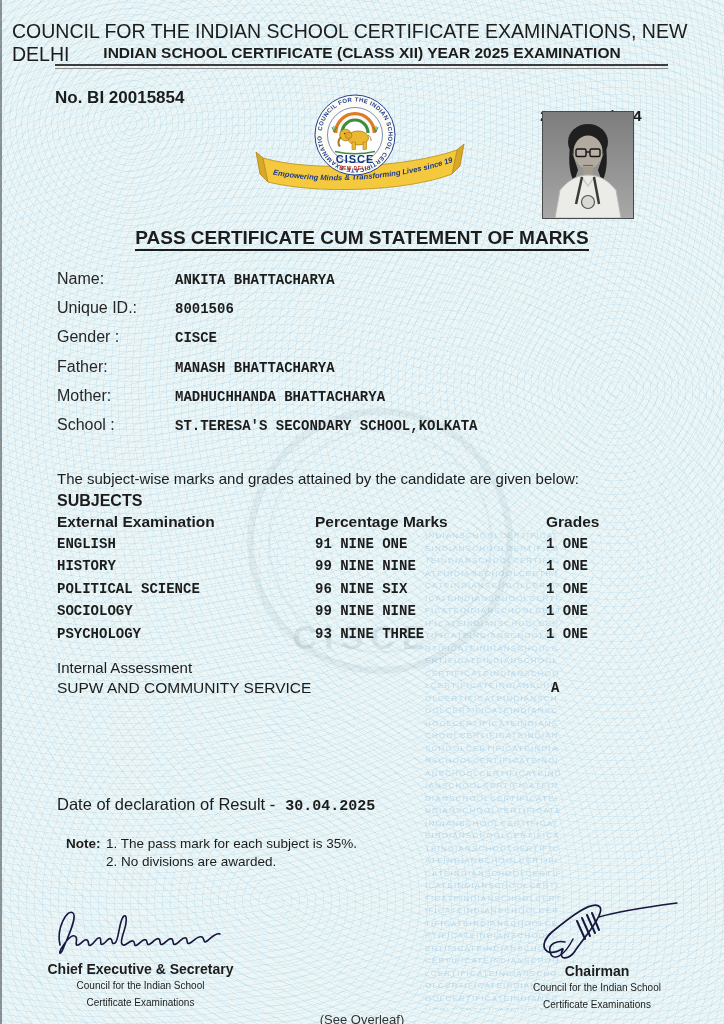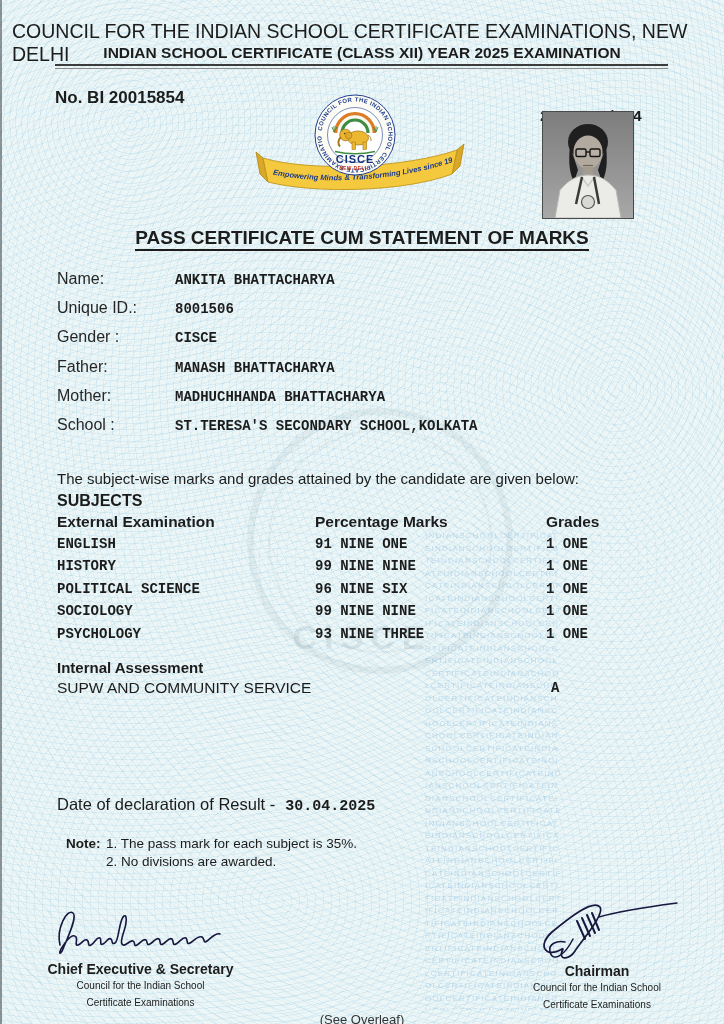--- a/index.html
+++ b/index.html
@@ -59,21 +59,21 @@
   .fvalue { font-family:"Liberation Mono","DejaVu Sans Mono",monospace; font-weight:bold; font-size:14px; }
 
   .intro { position:absolute; top:470px; left:57px; font-size:15px; }
   .subjects-hdr { position:absolute; top:492px; left:57px; font-size:16px; font-weight:bold; }
   .cols { position:absolute; top:513px; left:57px; width:650px; height:20px; font-size:15.5px; font-weight:bold; }
   .cols .c2, .mrow .c2 { position:absolute; left:258px; top:0; }
   .cols .c3, .mrow .c3 { position:absolute; left:489px; top:0; }
   .rows { position:absolute; top:536px; left:57px; width:650px; }
   .mrow { position:relative; height:22.4px; font-family:"Liberation Mono","DejaVu Sans Mono",monospace; font-weight:bold; font-size:14px; }
 
-  .internal-label { position:absolute; top:659px; left:57px; font-size:15px; font-weight:bold; }
+  .internal-label { position:absolute; top:659px; left:57px; font-size:15px; font-weight:normal; }
   .internal-row { position:absolute; top:679px; left:57px; width:650px; font-size:15.5px; }
   .internal-row .grade { position:absolute; left:494px; top:1px; font-family:"Liberation Mono","DejaVu Sans Mono",monospace; font-weight:bold; font-size:14px; }
 
   .result-row { position:absolute; top:761px; left:57px; font-size:16.5px; }
   .result-row .val { font-family:"Liberation Mono","DejaVu Sans Mono",monospace; font-weight:bold; font-size:14.5px; margin-left:16px; }
   .date-row { position:absolute; top:795px; left:57px; font-size:16.5px; }
   .date-row .val { font-family:"Liberation Mono","DejaVu Sans Mono",monospace; font-weight:bold; font-size:15px; margin-left:10px; }
 
   .note { position:absolute; top:835px; left:66px; font-size:13.5px; line-height:18px; }
   .note .nlabel { font-weight:bold; display:inline-block; vertical-align:top; width:40px; }

